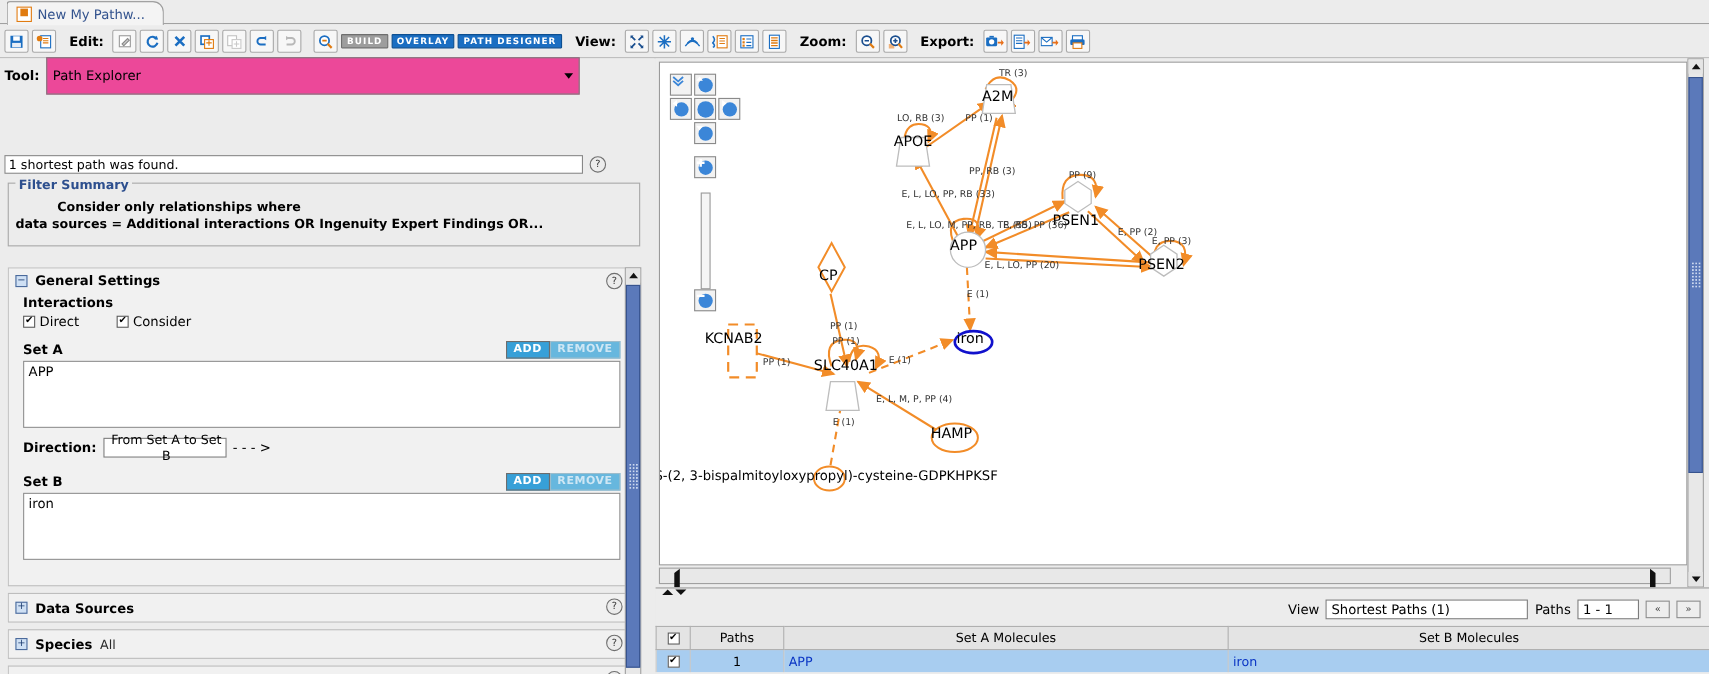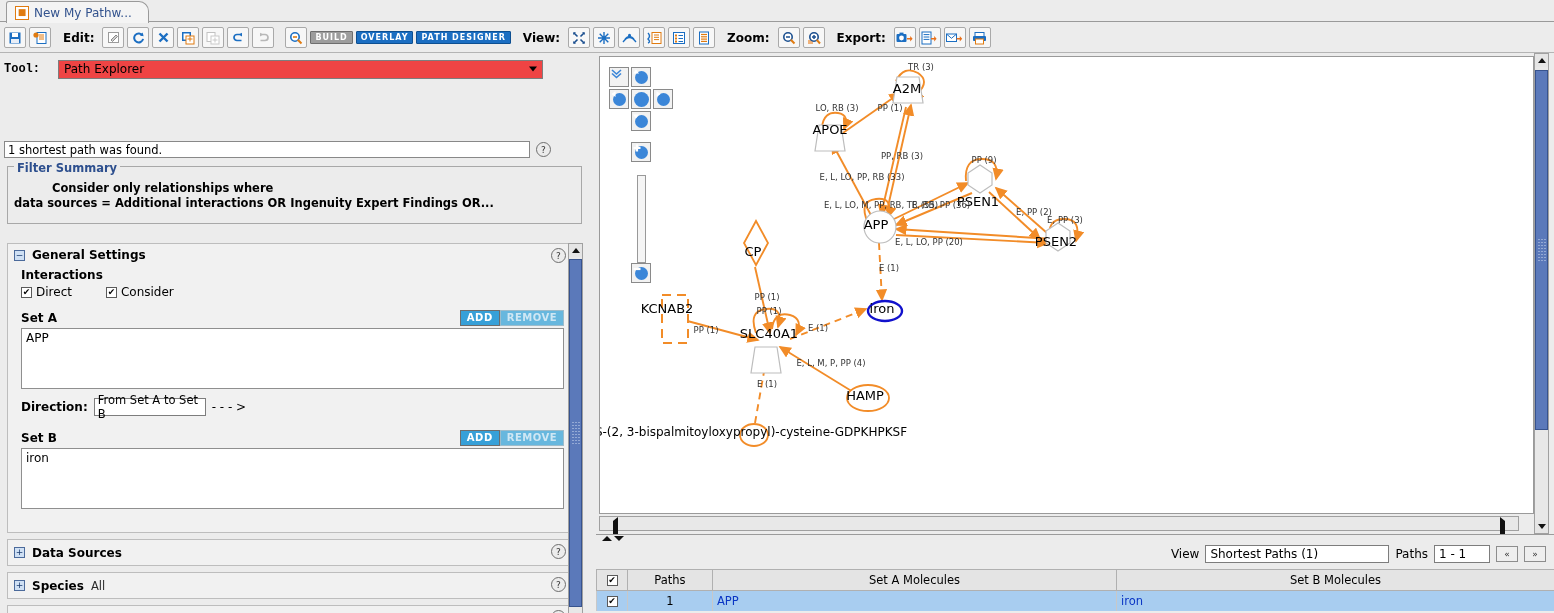--- a/index.html
+++ b/index.html
@@ -33,22 +33,22 @@
   .tlabel{font-size:12px;font-weight:bold;color:#000;margin:0 5px 0 9px;}
   .pill{height:13px;background:#1b6ec2;color:#fff;font-size:8px;font-weight:bold;
         letter-spacing:1px;display:flex;align-items:center;justify-content:center;
         padding:0 4px;border:1px solid #0d4f91;border-radius:1px;box-sizing:border-box;}
   .pill.gray{background:#9d9d9d;border-color:#6e6e6e;}
   .sep{width:5px;}
 
   
   .leftpanel{position:absolute;left:0;top:53px;width:595px;height:560px;background:#ececec;}
   .toolrow{position:absolute;left:4px;top:6px;width:580px;height:20px;display:flex;align-items:center;}
-  .toolrow .lab{font-weight:bold;font-size:12px;margin-right:18px;font-family:Liberation Mono, monospace;}
-  .combo{height:19px;background:#ef4444;border:1px solid #7d7d7d;box-sizing:border-box;
+  .toolrow .lab{font-weight:bold;font-size:12px;margin-right:6px;}
+  .combo{height:34px;background:#ec4899;border:1px solid #7d7d7d;box-sizing:border-box;
          display:flex;align-items:center;padding:0 2px 0 5px;font-size:12px;position:relative;}
   .combo .arrow{position:absolute;right:5px;top:50%;transform:translateY(-50%);
          width:0;height:0;border-left:4px solid transparent;border-right:4px solid transparent;border-top:5px solid #000;}
   .statusrow{position:absolute;left:4px;top:88px;width:580px;height:17px;display:flex;align-items:center;gap:6px;}
   .statusfield{width:526px;height:17px;background:#fff;border:1px solid #888;box-sizing:border-box;
          display:flex;align-items:center;padding-left:3px;font-size:11.5px;}
   .help{width:15px;height:15px;border-radius:50%;border:1px solid #6f6f6f;background:#ececec;
         font-size:9px;display:flex;align-items:center;justify-content:center;color:#333;box-sizing:border-box;}
   .fsgroup{position:absolute;left:7px;top:113px;width:575px;height:58px;border:1px solid #a8a8a8;box-sizing:border-box;}
   .fslegend{position:absolute;left:14px;top:108px;background:#ececec;padding:0 3px;
@@ -69,21 +69,21 @@
   .cbrow{display:flex;align-items:center;gap:0;font-size:12px;margin-bottom:10px;}
   .cb{width:11px;height:11px;border:1px solid #5a5a5a;background:#fff;box-sizing:border-box;
       display:flex;align-items:center;justify-content:center;font-size:9px;line-height:1;margin-right:4px;}
   .setrow{display:flex;align-items:center;height:17px;margin-bottom:2px;position:relative;}
   .setlabel{font-weight:bold;font-size:12px;}
   .btnblue{height:16px;padding:0 6px;background:#37a0d8;border:1px solid #6d6d6d;color:#fff;
       font-size:10px;font-weight:bold;letter-spacing:.5px;display:flex;align-items:center;box-sizing:border-box;}
   .btnblue.dim{background:#67b7de;color:#cfe7f4;border-color:#9dbccb;}
   .textarea{height:61px;background:#fff;border:1px solid #8f8f8f;box-sizing:border-box;
       padding:2px 4px;font-size:12px;}
-  .dirrow{display:flex;align-items:center;gap:6px;margin-top:9px;font-size:12px;}
+  .dirrow{display:flex;align-items:center;gap:6px;margin-top:9px;font-size:12px;text-align:center;}
   .dirlabel{font-weight:bold;font-size:12px;}
   .dircombo{width:112px;height:18px;background:#fff;border:1px solid #7d7d7d;box-sizing:border-box;
       display:flex;align-items:center;padding-left:3px;font-size:11.5px;position:relative;}
 
   
   .vsb{position:absolute;width:15px;background:#e8e8e8;border:1px solid #a0a0a0;box-sizing:border-box;}
   .vsb .btnup,.vsb .btndn{position:absolute;left:0;width:13px;height:13px;background:#e5e5e5;
       display:flex;align-items:center;justify-content:center;}
   .vsb .btnup{top:0;}.vsb .btndn{bottom:0;}
   .vsb .thumb{position:absolute;left:0;width:13px;background:#5b79ba;border:1px solid #37538e;box-sizing:border-box;}

